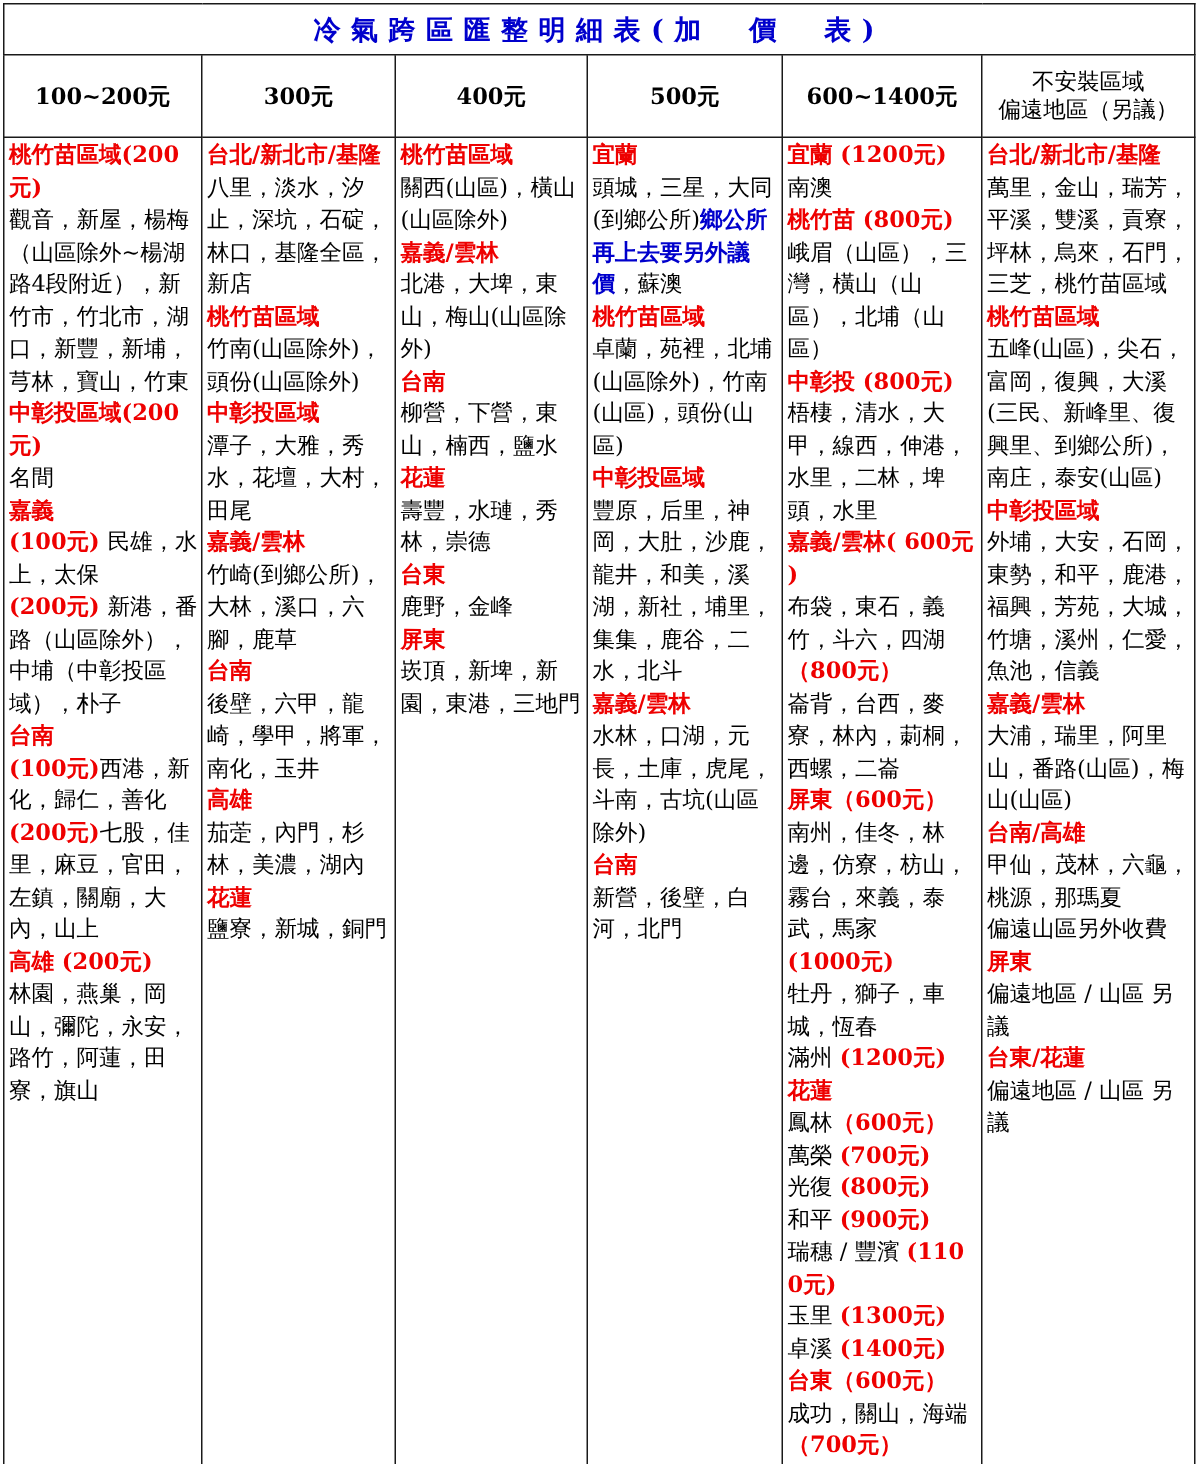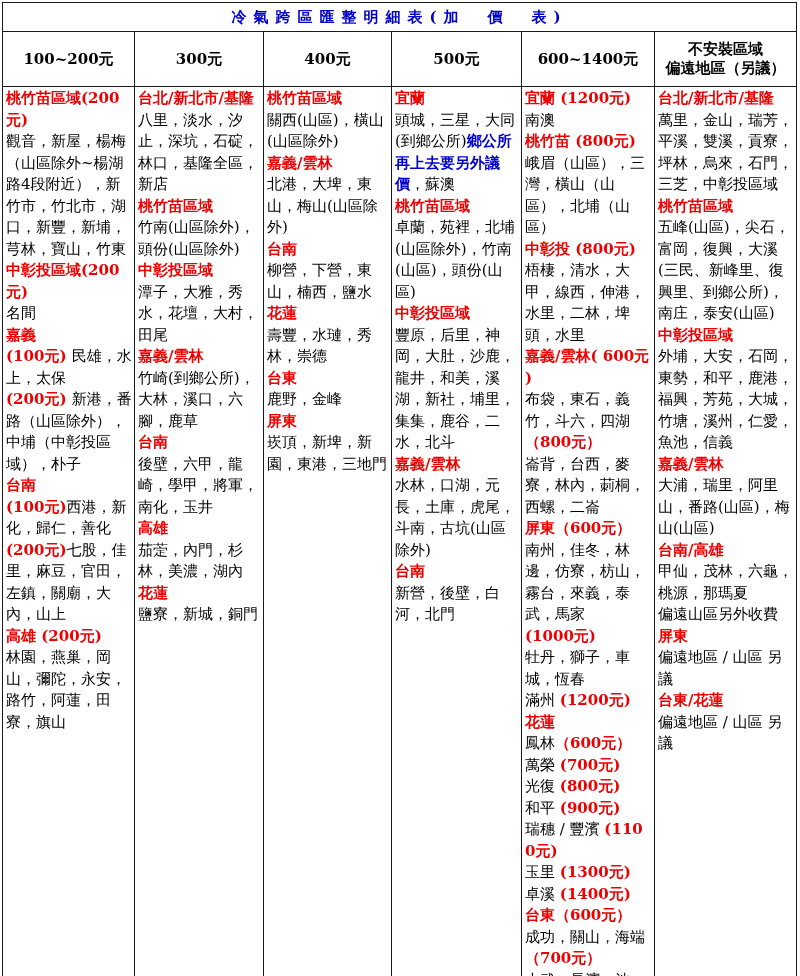--- a/index.html
+++ b/index.html
@@ -6,29 +6,29 @@
   .sheet {
     width:800px; height:976px; background:#fff; box-sizing:border-box;
     padding:2px; overflow:hidden;
     font-family:"DejaVu Serif", "Liberation Serif", serif;
   }
   table.fee {
     border-collapse:collapse; table-layout:fixed; width:794px;
   }
   table.fee td, table.fee th { border:1.5px solid #1a1a1a; box-sizing:border-box; }
   .title-cell {
-    color:var(--title_blue,#0000cc); font-weight:bold; font-size:15px;
+    color:var(--title_blue,#0000cc); font-weight:bold; font-size:18px;
     letter-spacing:7px; text-align:center; padding:5px 0 4px 0;
     white-space:nowrap; overflow:hidden;
   }
   th.header-cell {
     font-weight:bold; font-size:15px; text-align:center;
     padding:14px 1px; line-height:19px; white-space:pre-line; color:#000;
   }
-  th.header-cell.bold { font-weight:bold; padding:8px 1px; }
+  th.header-cell.bold { font-weight:normal; padding:8px 1px; }
   td.body-cell {
     vertical-align:top; padding:1px 2px 6px 3px;
     font-size:15px; line-height:21.5px; color:var(--black,#000);
     word-break:break-all;
   }
   .block { margin:0; }
   .run-red   { color:var(--red,#ff0000); font-weight:bold; }
   .run-blue  { color:var(--title_blue,#0000cc); font-weight:bold; }
   .run-black { color:var(--black,#000000); font-weight:normal; }
 </style>
@@ -139,21 +139,21 @@
             <div class="block"><span class="run-black">瑞穗 / 豐濱 </span><span class="run-red">(1100元)</span></div>
             <div class="block"><span class="run-black">玉里 </span><span class="run-red">(1300元)</span></div>
             <div class="block"><span class="run-black">卓溪 </span><span class="run-red">(1400元)</span></div>
             <div class="block"><span class="run-red">台東（600元）</span></div>
             <div class="block"><span class="run-black">成功，關山，海端</span></div>
             <div class="block"><span class="run-red">（700元）</span></div>
             <div class="block"><span class="run-black">大武，長濱，池上，富里，達仁</span></div>
           </td>
           <td class="body-cell">
             <div class="block"><span class="run-red">台北/新北市/基隆</span></div>
-            <div class="block"><span class="run-black">萬里，金山，瑞芳，平溪，雙溪，貢寮，坪林，烏來，石門，三芝，中彰投區域</span></div>
+            <div class="block"><span class="run-black">萬里，金山，瑞芳，平溪，雙溪，貢寮，坪林，烏來，石門，三芝，桃竹苗區域</span></div>
             <div class="block"><span class="run-red">桃竹苗區域</span></div>
             <div class="block"><span class="run-black">五峰(山區)，尖石，富岡，復興，大溪(三民、新峰里、復興里、到鄉公所)，南庄，泰安(山區)</span></div>
             <div class="block"><span class="run-red">中彰投區域</span></div>
             <div class="block"><span class="run-black">外埔，大安，石岡，東勢，和平，鹿港，福興，芳苑，大城，竹塘，溪州，仁愛，魚池，信義</span></div>
             <div class="block"><span class="run-red">嘉義/雲林</span></div>
             <div class="block"><span class="run-black">大浦，瑞里，阿里山，番路(山區)，梅山(山區)</span></div>
             <div class="block"><span class="run-red">台南/高雄</span></div>
             <div class="block"><span class="run-black">甲仙，茂林，六龜，桃源，那瑪夏</span></div>
             <div class="block"><span class="run-black">偏遠山區另外收費</span></div>
             <div class="block"><span class="run-red">屏東</span></div>

